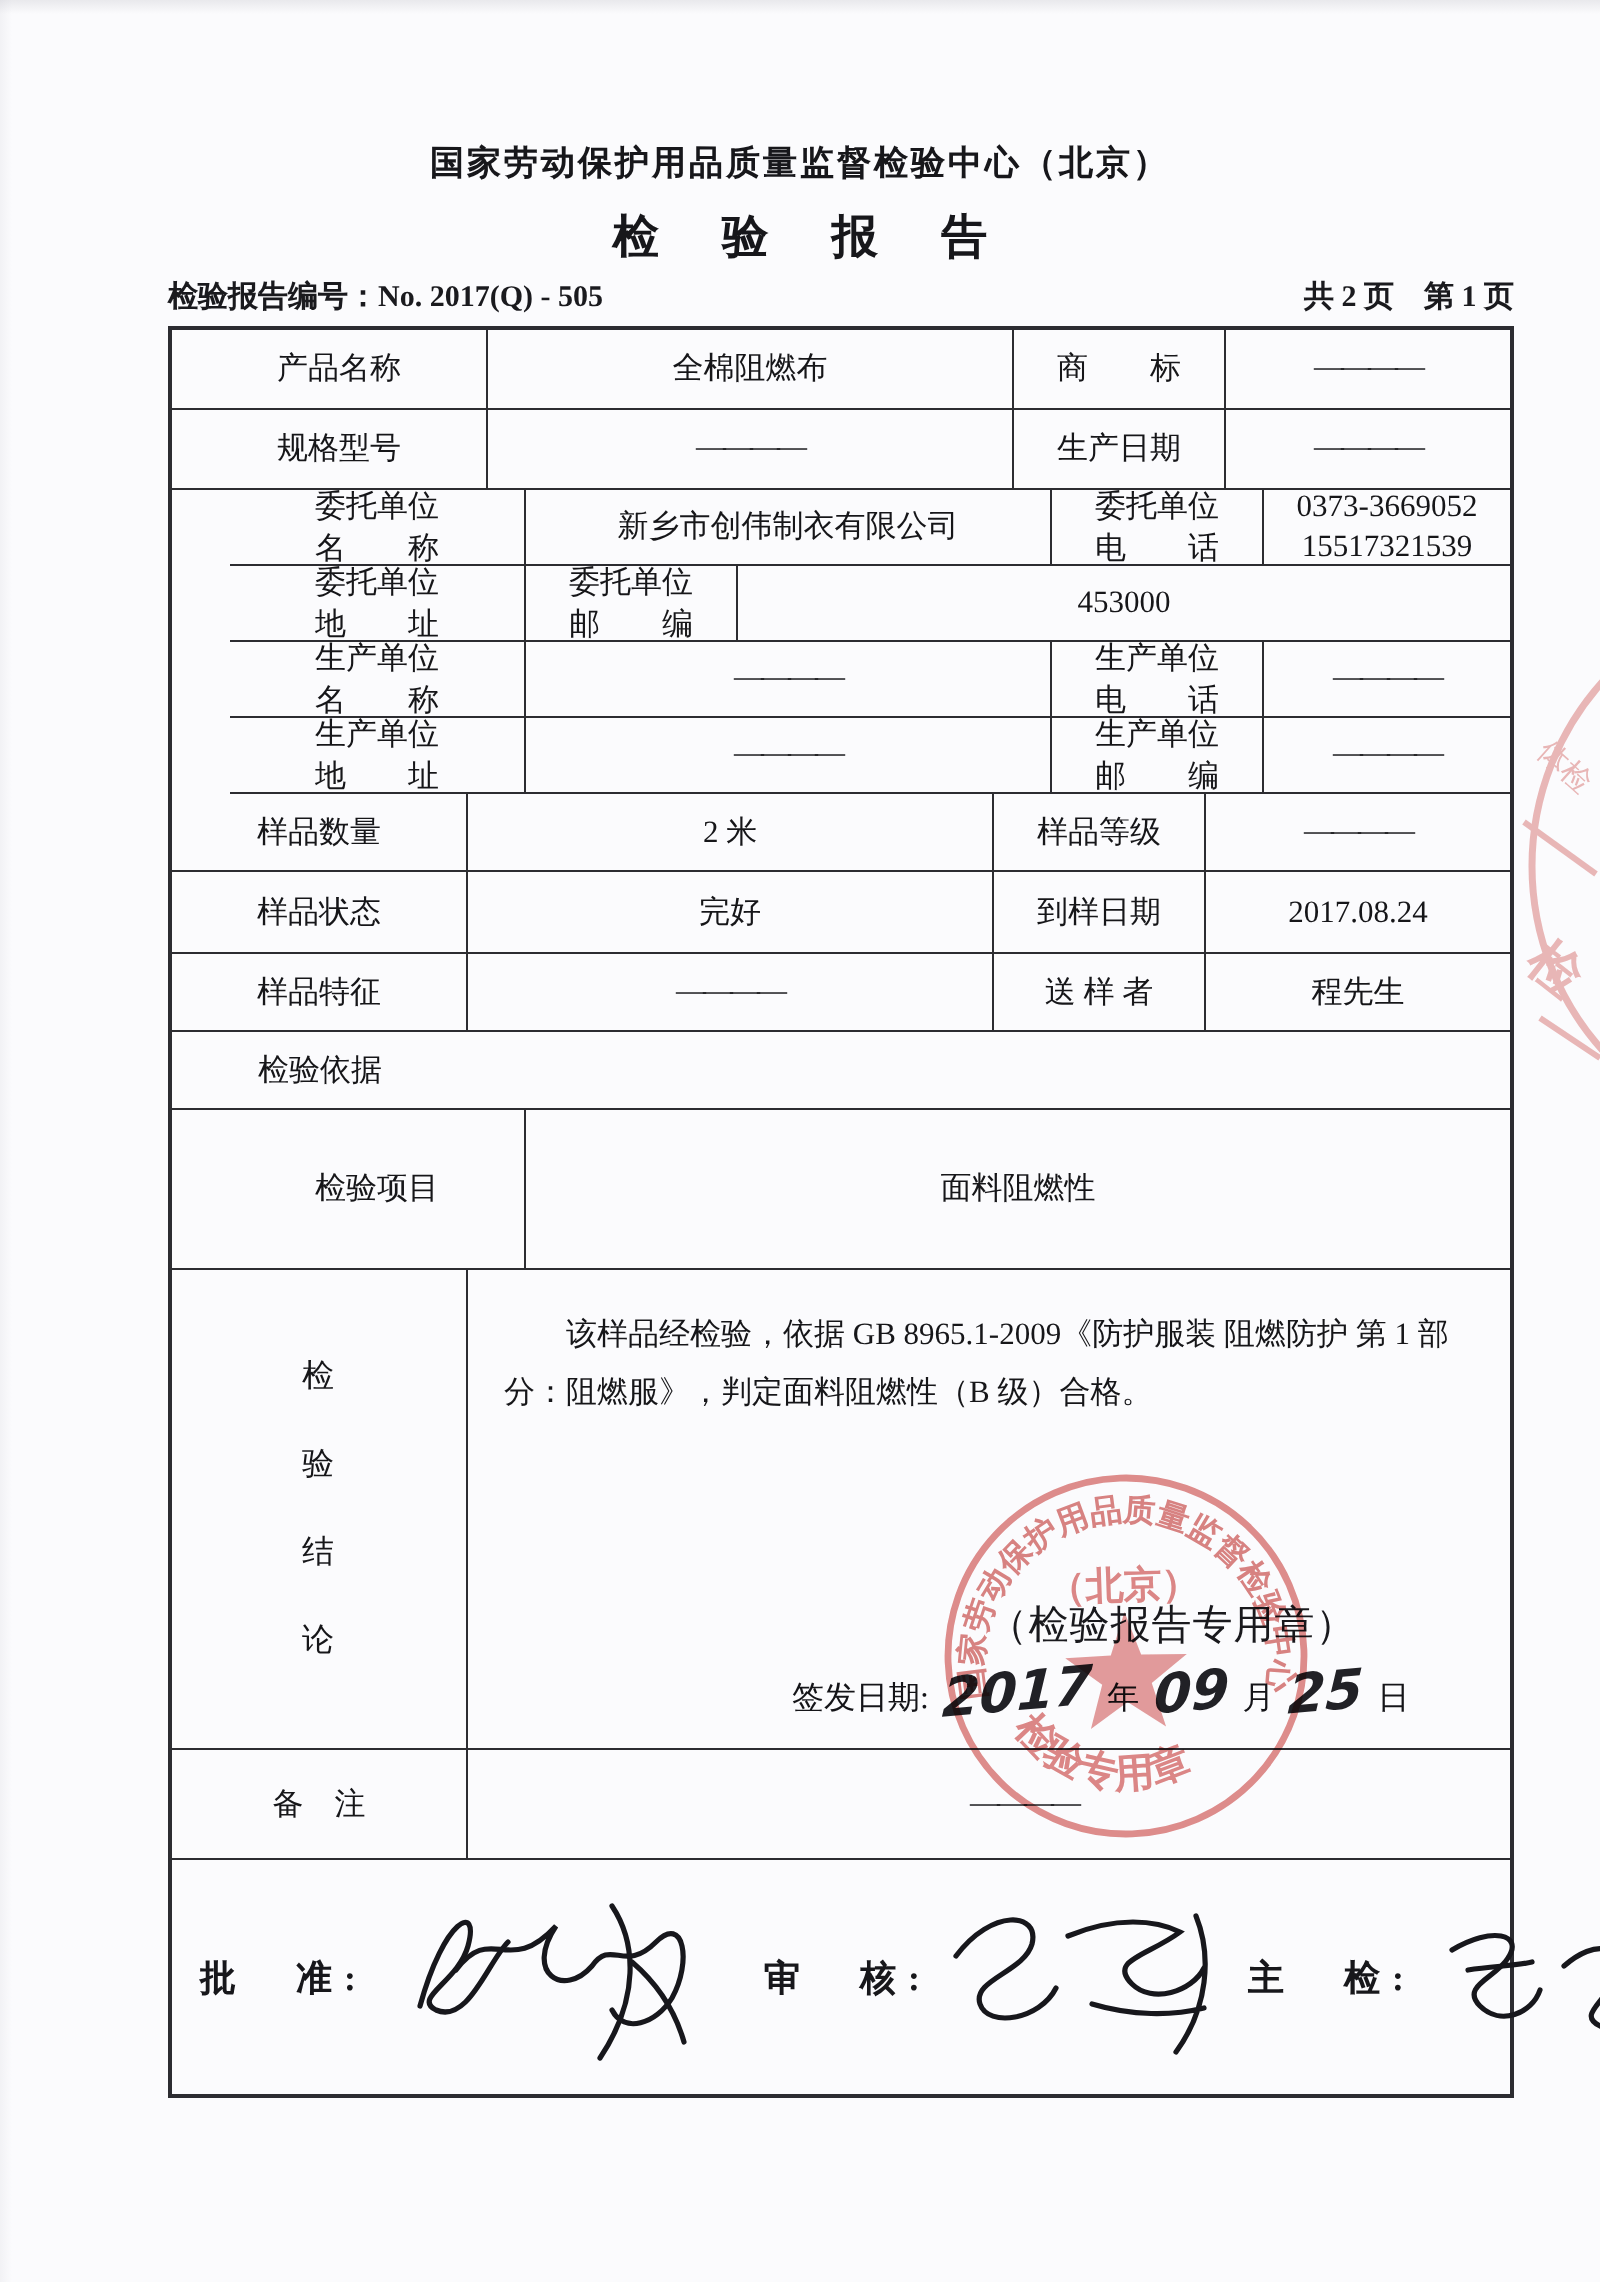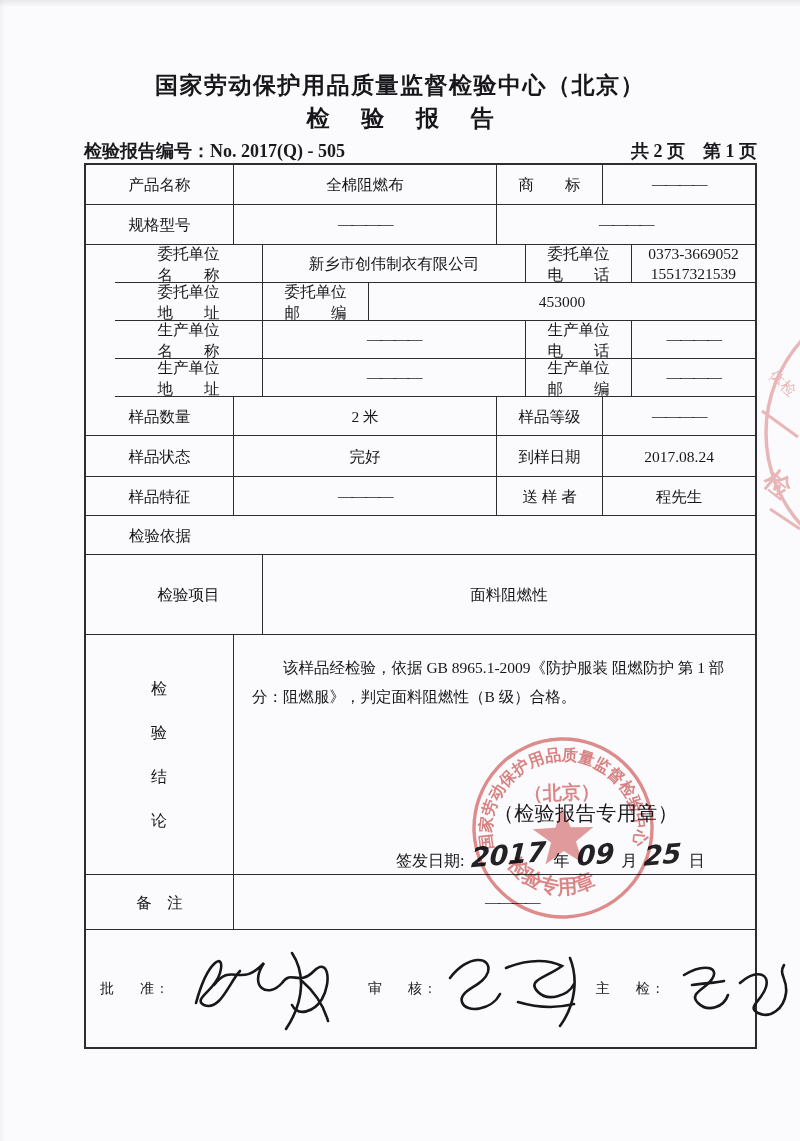--- a/index.html
+++ b/index.html
@@ -11,79 +11,79 @@
   .sheet{
     position:relative; width:800px; height:1141px; overflow:hidden;
     background:
       linear-gradient(180deg, rgba(190,190,198,.30) 0, rgba(190,190,198,0) 7px),
       linear-gradient(90deg, rgba(200,200,208,.18) 0, rgba(200,200,208,0) 6px),
       #fbfbfd;
   }
   
   .doc-title{
     position:absolute; left:0; top:70; width:800px; text-align:center;
-    font-size:23px; font-weight:700; letter-spacing:1.5px; color:#17171b;
+    font-size:17px; font-weight:700; letter-spacing:1.5px; color:#17171b;
   }
   .doc-subtitle{
     position:absolute; left:0; top:103px; width:800px; text-align:center;
     font-size:23px; font-weight:700; letter-spacing:13px; text-indent:13px; color:#17171b;
   }
   .doc-title{ top:70px; }
   .meta-line{
     position:absolute; left:84px; top:139px; width:673px;
     display:flex; justify-content:space-between; align-items:flex-end;
-    font-size:18px; font-weight:600; color:#1a1a1e;
+    font-size:15px; font-weight:600; color:#1a1a1e;
   }
   
   .report-table{
     position:absolute; left:84px; top:163px; width:673px;
     border:2px solid #2c2c31; background:transparent;
   }
   .trow{ display:flex; border-bottom:1px solid #2c2c31; }
   .trow:last-child{ border-bottom:none; }
   .tcell{
     border-right:1px solid #2c2c31;
     display:flex; align-items:center; justify-content:center;
     text-align:center; font-size:15.5px; line-height:21px; color:#161619;
     white-space:pre-line; padding:2px 4px;
   }
   .tcell:last-child{ border-right:none; }
   .c1{ width:148px; flex:none; }
   .c2{ width:263px; flex:none; }
   .c3{ width:106px; flex:none; }
   .c4{ flex:1; }
-  .h40{ height:40px; } .h38{ height:38px;margin-left:29px; } .h39{ height:39px; }
+  .h40{ height:40px;padding-left:10px; } .h38{ height:38px;margin-left:29px; } .h39{ height:39px; }
   .h41{ height:41px; } .h80{ height:80px;padding-left:29px; } .h240{ height:240px; }
   .h55{ height:55px;gap:35px; } .h117{ height:117px; }
   .dashval{ letter-spacing:-1.5px; font-size:15px; }
   .phone{ line-height:20px; }
   
   .conclusion-label{ line-height:44px; font-size:16px; letter-spacing:1px; }
   .conclusion-body{
     position:relative; display:block; text-align:left; white-space:normal;
     padding:18px 7px 0 18px;
   }
   .conclusion-text{ font-size:15.5px; line-height:29px; text-indent:2em; color:#161619; }
   .stamp-note{
     position:absolute; left:252px; top:168px; width:200px; text-align:center;
     font-size:20px; color:#19191d; letter-spacing:.5px;
   }
   .issue-line{
     position:absolute; left:162px; top:192px; width:350px; height:44px;
-    font-size:16px; color:#141418; display:flex; align-items:flex-end;
+    font-size:16px; color:#141418; display:flex; align-items:center;
   }
   .hand{
     font-family:"DejaVu Sans",sans-serif; font-style:italic; font-weight:600;
     font-size:27px; color:#212126; display:inline-block;
     transform:rotate(-5deg) skewX(-8deg); margin:0 7px 6px 7px;
   }
   
   .sign-row{ align-items:center; justify-content:flex-start; padding:0 0 0 14px; }
   .sign-group{ display:flex; align-items:center; }
-  .sign-label{ font-size:14px; font-weight:400; letter-spacing:6px; color:#17171b; white-space:nowrap; }
+  .sign-label{ font-size:18px; font-weight:700; letter-spacing:6px; color:#17171b; white-space:nowrap; }
   .sig{ margin:0 4px; }
   
   .stamp{
     position:absolute; left:468px; top:733px; width:190px; height:190px;
     mix-blend-mode:multiply; opacity:.88; transform:rotate(-2deg); pointer-events:none;
   }
   .edge-stamp{
     position:absolute; right:0; top:333px; width:46px; height:205px;
     overflow:hidden; mix-blend-mode:multiply; opacity:.8; pointer-events:none;
   }
@@ -105,20 +105,21 @@
 
     <div class="trow h40">
       <div class="tcell c1">产品名称</div>
       <div class="tcell c2">全棉阻燃布</div>
       <div class="tcell c3">商　　标</div>
       <div class="tcell c4 dashval">————</div>
     </div>
     <div class="trow h40">
       <div class="tcell c1">规格型号</div>
       <div class="tcell c2 dashval">————</div>
+      <div class="tcell c3">生产日期</div>
       <div class="tcell c4 dashval">————</div>
     </div>
     <div class="trow h38">
       <div class="tcell c1">委托单位
 名　　称</div>
       <div class="tcell c2">新乡市创伟制衣有限公司</div>
       <div class="tcell c3">委托单位
 电　　话</div>
       <div class="tcell c4 phone">0373-3669052
 15517321539</div>

